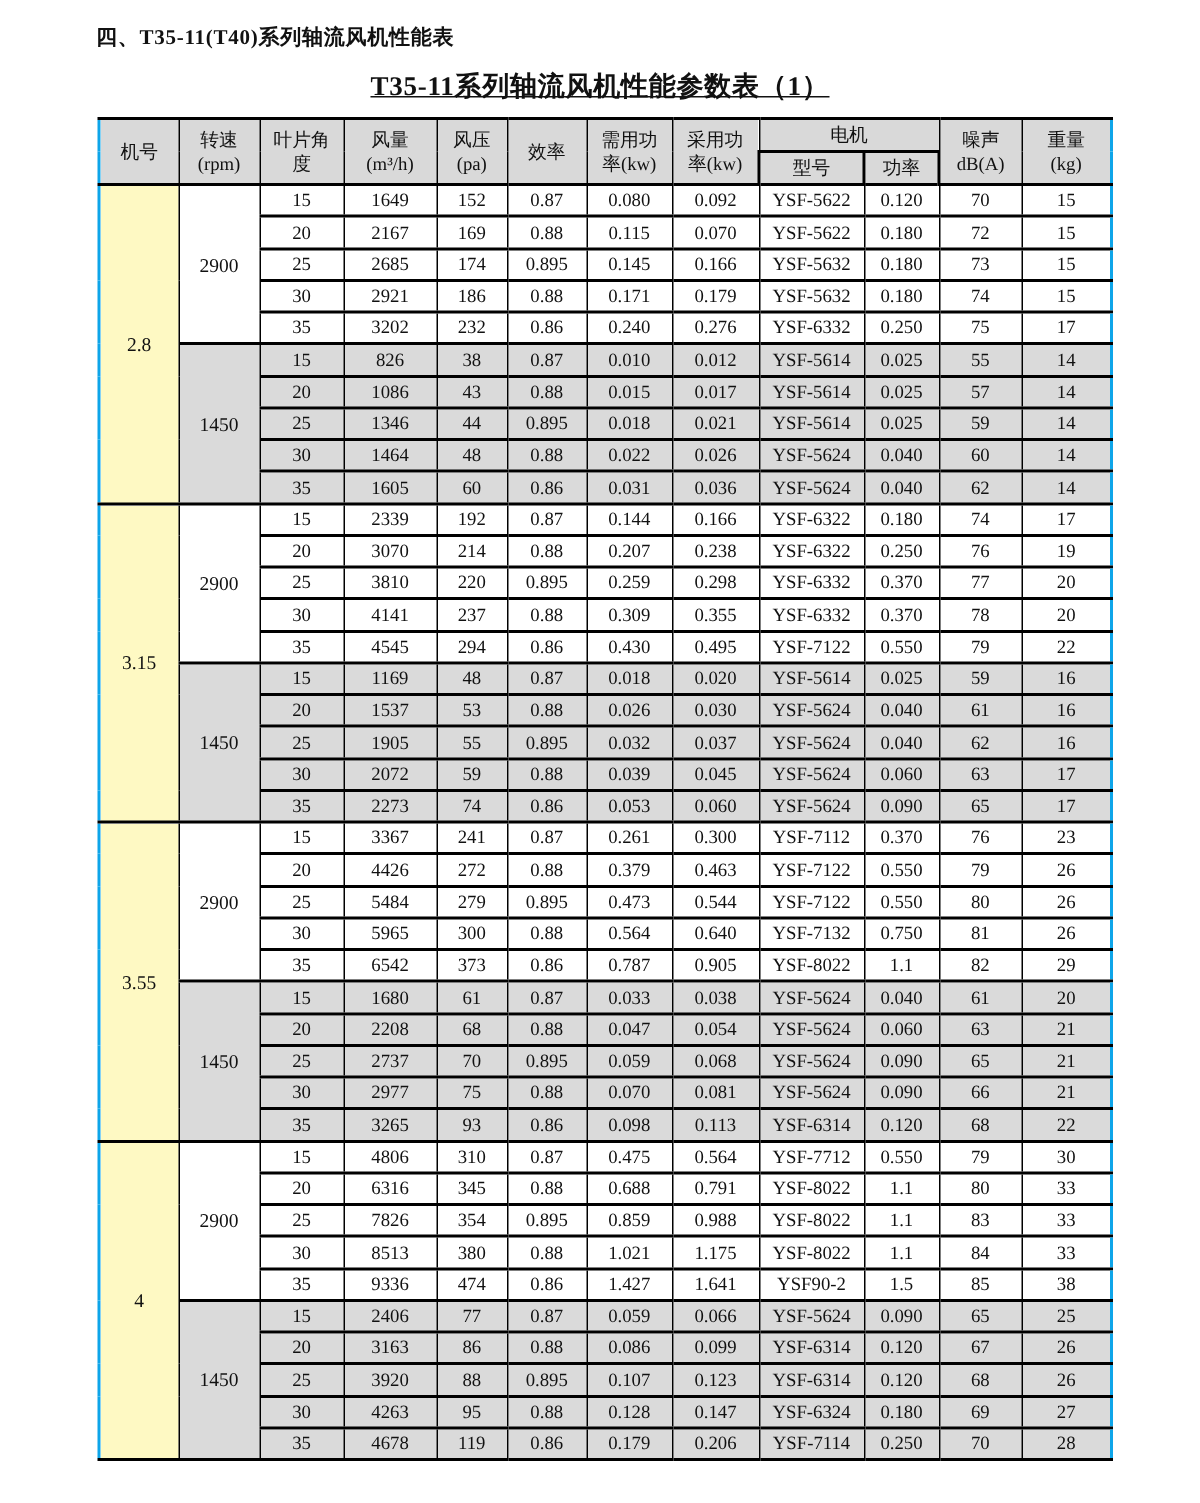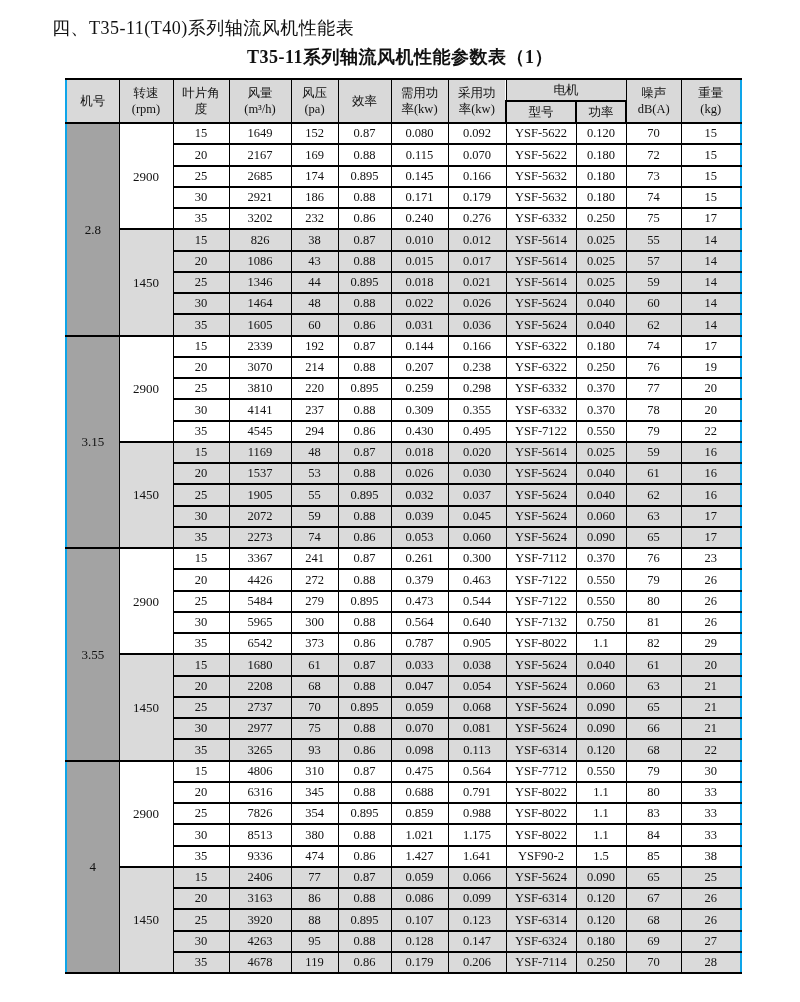--- a/index.html
+++ b/index.html
@@ -6,28 +6,28 @@
   html, body { margin: 0; padding: 0; }
   body {
     width: 800px; height: 1002px;
     background: #ffffff;
     font-family: "Liberation Serif", "DejaVu Serif", serif;
     color: #111;
   }
   .page { position: relative; width: 800px; height: 1002px; overflow: hidden; }
 
   .title1 {
-    position: absolute; left: 52px; top: 16px;
-    font-size: 18px; font-weight: normal; letter-spacing: 0.5px;
+    position: absolute; left: 64px; top: 16px;
+    font-size: 14px; font-weight: bold; letter-spacing: 0.5px;
     white-space: nowrap;
   }
   .title2 {
     position: absolute; left: 0; right: 0; top: 45px;
     text-align: center;
-    font-size: 18px; font-weight: bold; letter-spacing: 0.5px;
+    font-size: 18px; font-weight: bold; letter-spacing: 0.5px; text-decoration: underline;
   }
 
   table.perf {
     position: absolute; left: 65px; top: 78px;
     width: 675px;
     border-collapse: collapse;
     table-layout: fixed;
     border: 2px solid #0ea5e9;
   }
   col.c-machine { width: 53px; }
@@ -59,21 +59,21 @@
     line-height: 1.3;
     white-space: pre-line;
     height: 22px;
   }
   thead th.motor-head { border-bottom-width: 2px; }
   thead th.motor-sub  { border-width: 2px; }
 
   tbody tr { height: 21.25px; }
   tbody td { font-size: 12.5px; line-height: 1; background: #fff; }
   tbody tr.shaded > td { background: var(--shaded-bg, #dadada); }
-  tbody td.machine-cell { background: #a3a3a3; font-size: 13px; }
+  tbody td.machine-cell { background: #fef9c3; font-size: 13px; }
   tbody td.speed-cell { font-size: 13px; margin-left: 40px; }
 
   .note {
     position: absolute; left: 85px; top: 981px;
     font-size: 13px; letter-spacing: 0.5px;
     white-space: nowrap;
   }
 </style>
 </head>
 <body>

